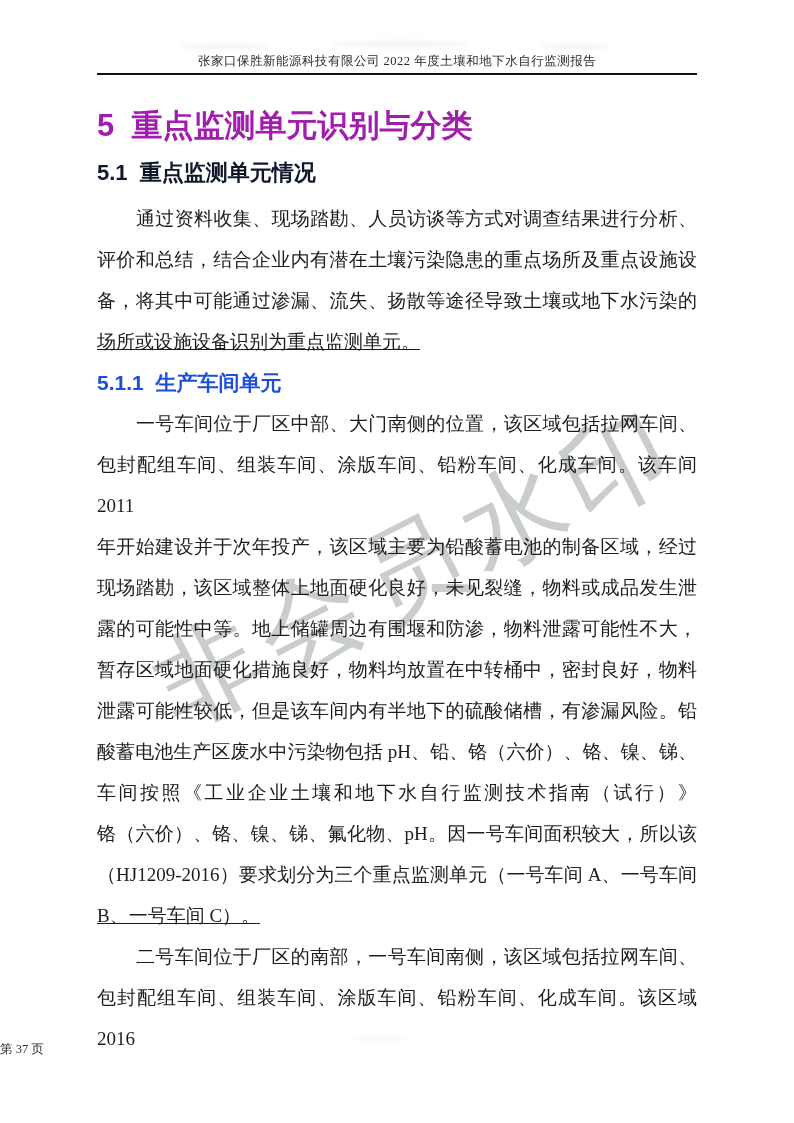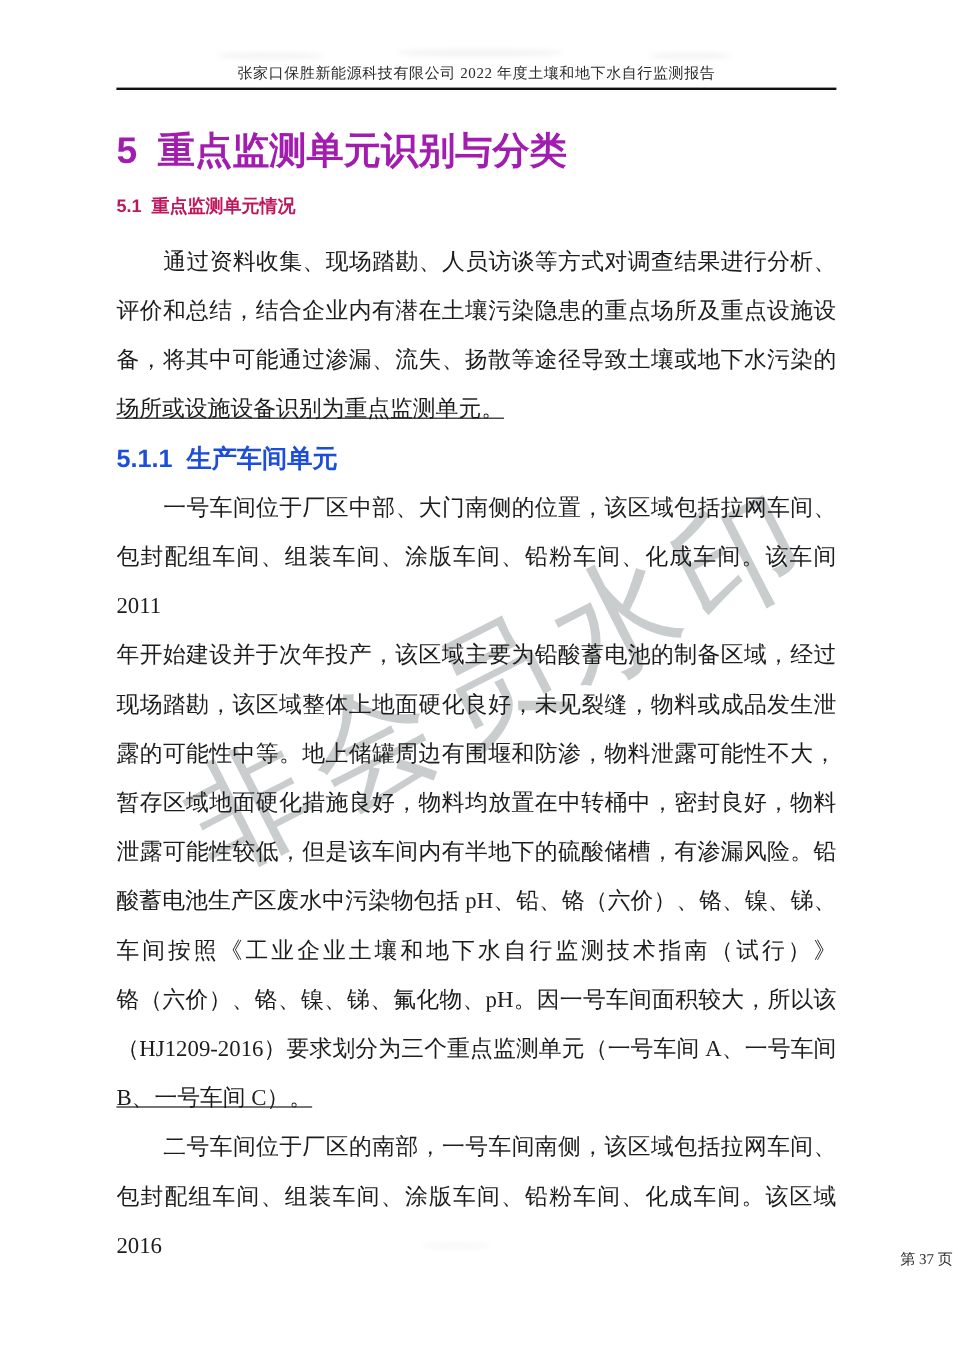--- a/index.html
+++ b/index.html
@@ -32,39 +32,39 @@
     font-family:"Liberation Sans","DejaVu Sans",sans-serif;
     font-size:104px;letter-spacing:10px;white-space:nowrap;
     color:#c9cdce;z-index:0;user-select:none;
   }
   .content{position:absolute;left:97px;top:96px;width:600px;z-index:1;}
   h1{
     margin:10px 0 0;font-size:31px;line-height:40px;font-weight:bold;color:#a21caf;
     font-family:"Liberation Sans","DejaVu Sans",sans-serif;white-space:pre-wrap;
   }
   h2{
-    margin:12px 0 0;font-size:15px;line-height:30px;font-weight:bold;color:#be185d;
+    margin:12px 0 0;font-size:22px;line-height:30px;font-weight:bold;color:#0f172a;
     font-family:"Liberation Sans","DejaVu Sans",sans-serif;white-space:pre-wrap;
   }
   h3{
     margin:0;font-size:21px;line-height:41px;font-weight:bold;color:#1d4ed8;
     font-family:"Liberation Sans","DejaVu Sans",sans-serif;white-space:pre-wrap;
   }
   .para{margin:0;}
   .para.first{margin-top:10px;}
   .line{
     font-size:19px;line-height:41px;
     text-align:justify;text-align-last:justify;
     text-justify:inter-character;
   }
   .line.indent{padding-left:39px;}
   .line.end{text-align-last:left;text-decoration:underline;}
   .footer{
     position:absolute;top:1041px;left:0;width:100%;
-    text-align:right;font-size:12.5px;color:#2b2b2b;
+    text-align:left;font-size:12.5px;color:#2b2b2b;
   }
 </style>
 </head>
 <body>
 
 <div class="page">
 
   <div class="smudge s1"></div>
   <div class="smudge s2"></div>
   <div class="smudge s3"></div>

